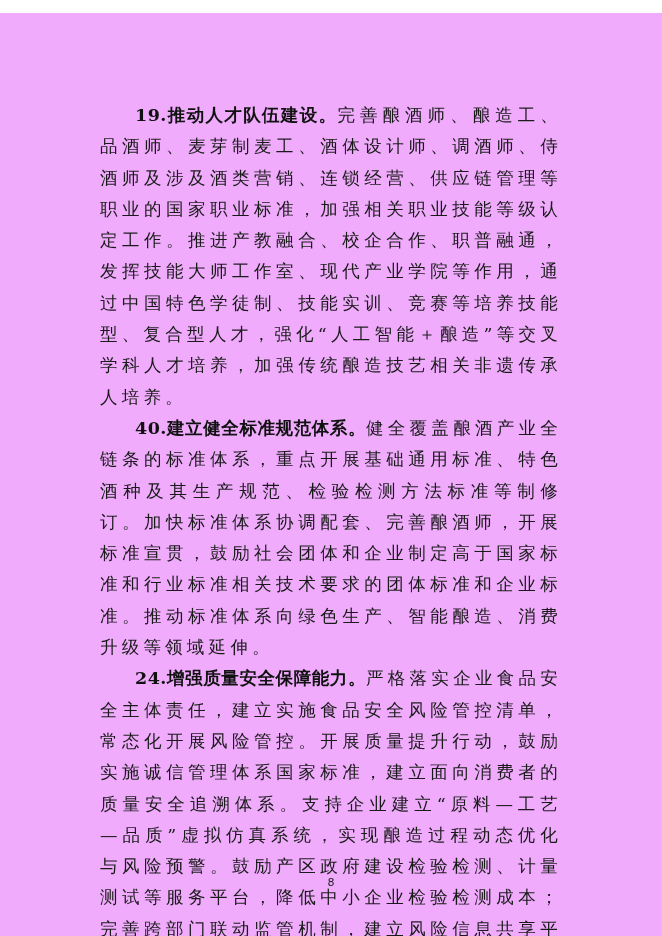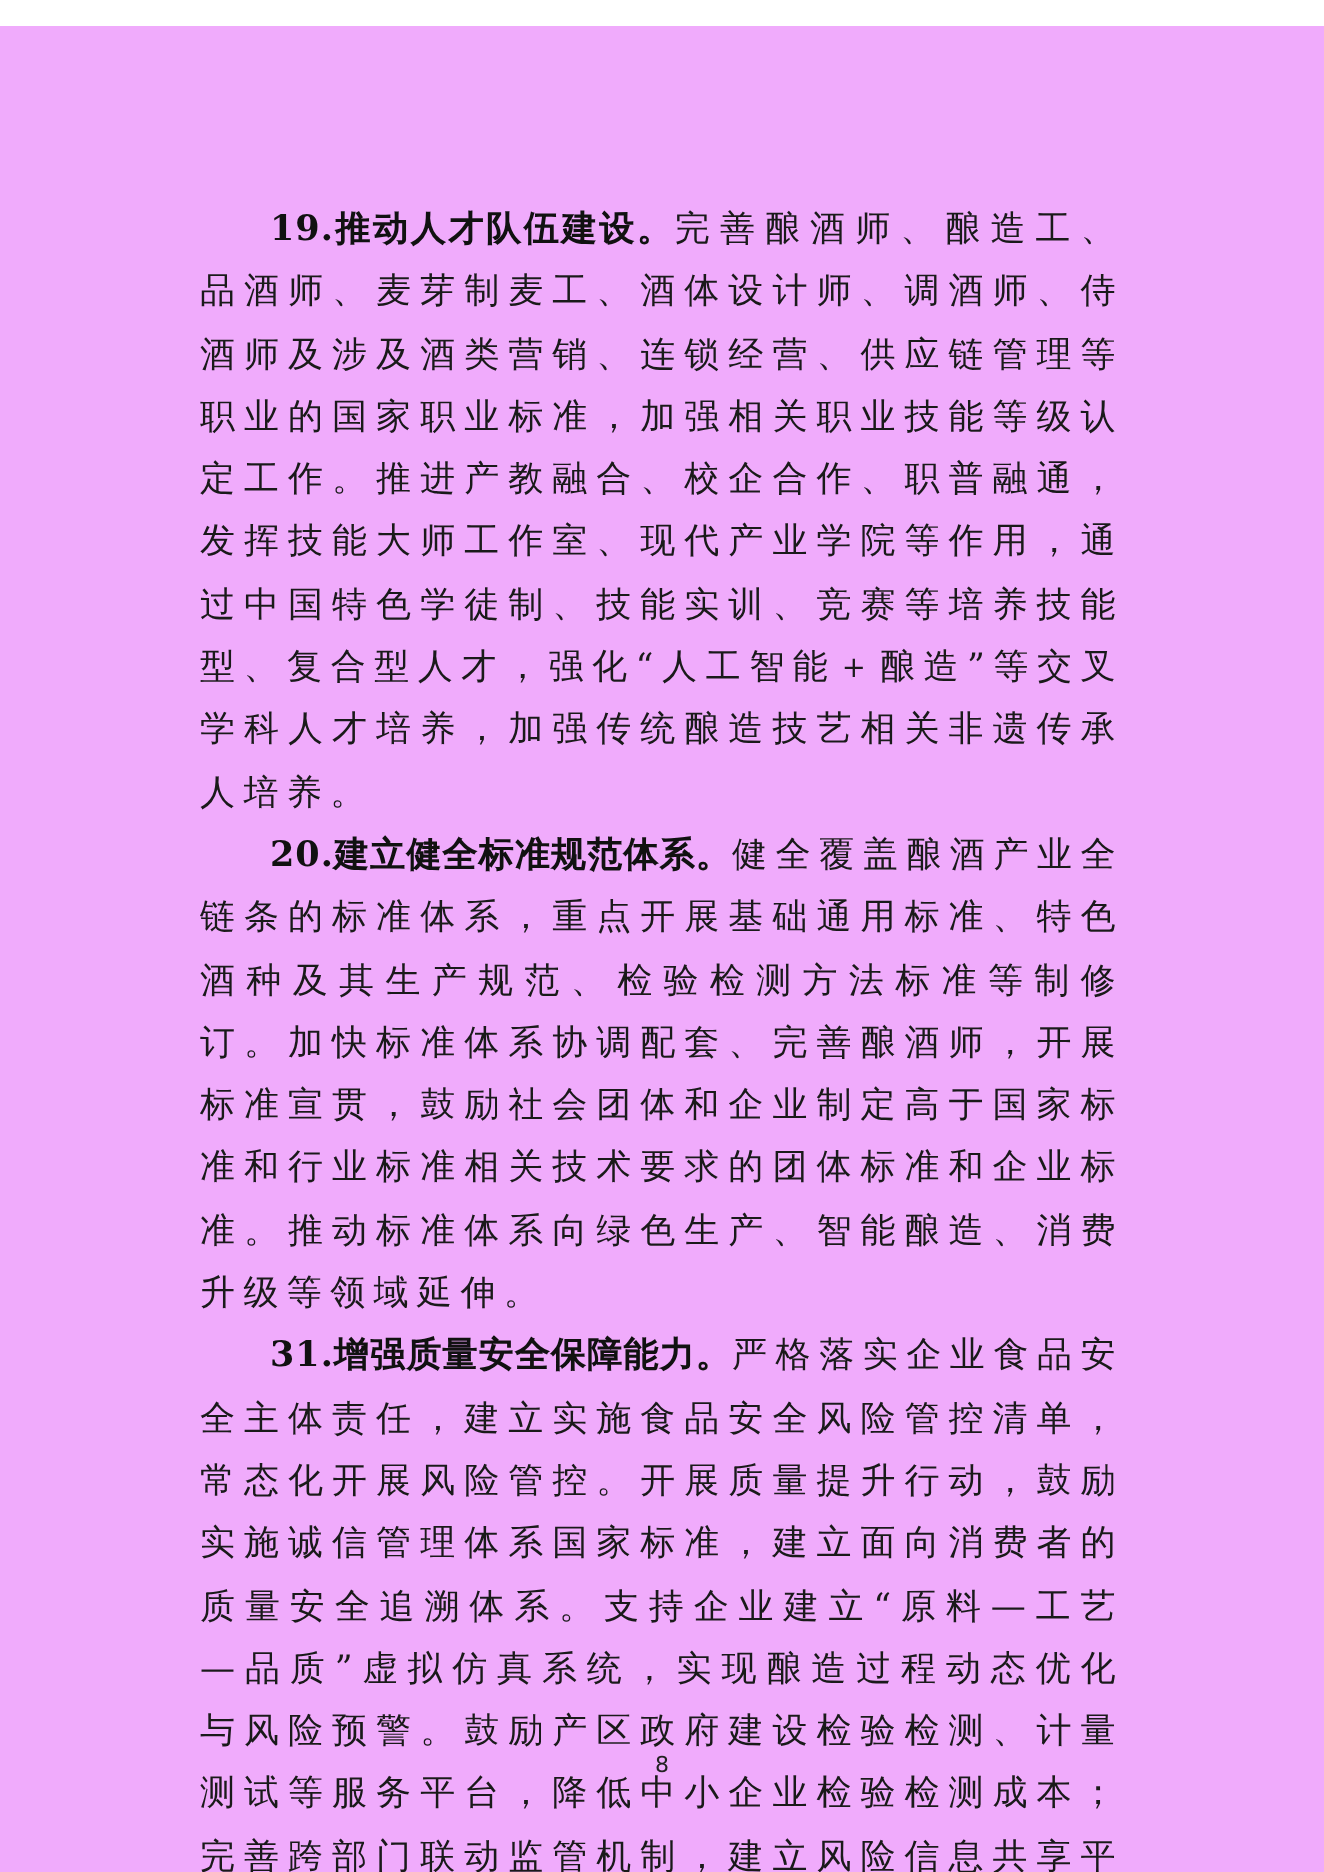--- a/index.html
+++ b/index.html
@@ -22,17 +22,17 @@
       text-align: center; font-family: "DejaVu Sans", "Liberation Sans", sans-serif;
       font-size: 11px; color: #222;
     }
   </style>
 </head>
 <body>
 
 <div class="page">
   <div class="content">
     <p class="para"><span class="head">19.推动人才队伍建设。</span><span>完善酿酒师、酿造工、品酒师、麦芽制麦工、酒体设计师、调酒师、侍酒师及涉及酒类营销、连锁经营、供应链管理等职业的国家职业标准，加强相关职业技能等级认定工作。推进产教融合、校企合作、职普融通，发挥技能大师工作室、现代产业学院等作用，通过中国特色学徒制、技能实训、竞赛等培养技能型、复合型人才，强化“人工智能＋酿造”等交叉学科人才培养，加强传统酿造技艺相关非遗传承人培养。</span></p>
-    <p class="para"><span class="head">20.建立健全标准规范体系。</span><span>健全覆盖酿酒产业全链条的标准体系，重点开展基础通用标准、特色酒种及其生产规范、检验检测方法标准等制修订。加快标准体系协调配套、完善酿酒师，开展标准宣贯，鼓励社会团体和企业制定高于国家标准和行业标准相关技术要求的团体标准和企业标准。推动标准体系向绿色生产、智能酿造、消费升级等领域延伸。</span></p>
-    <p class="para"><span class="head">31.增强质量安全保障能力。</span><span>严格落实企业食品安全主体责任，建立实施食品安全风险管控清单，常态化开展风险管控。开展质量提升行动，鼓励实施诚信管理体系国家标准，建立面向消费者的质量安全追溯体系。支持企业建立“原料—工艺—品质”虚拟仿真系统，实现酿造过程动态优化与风险预警。鼓励产区政府建设检验检测、计量测试等服务平台，降低中小企业检验检测成本；完善跨部门联动监管机制，建立风险信息共享平台，推动文创酒、进口酒等市场交易规范化，依法依规开展对制假售假、虚假宣传等行为的惩处。</span></p>
+    <p class="para"><span class="head">40.建立健全标准规范体系。</span><span>健全覆盖酿酒产业全链条的标准体系，重点开展基础通用标准、特色酒种及其生产规范、检验检测方法标准等制修订。加快标准体系协调配套、完善酿酒师，开展标准宣贯，鼓励社会团体和企业制定高于国家标准和行业标准相关技术要求的团体标准和企业标准。推动标准体系向绿色生产、智能酿造、消费升级等领域延伸。</span></p>
+    <p class="para"><span class="head">24.增强质量安全保障能力。</span><span>严格落实企业食品安全主体责任，建立实施食品安全风险管控清单，常态化开展风险管控。开展质量提升行动，鼓励实施诚信管理体系国家标准，建立面向消费者的质量安全追溯体系。支持企业建立“原料—工艺—品质”虚拟仿真系统，实现酿造过程动态优化与风险预警。鼓励产区政府建设检验检测、计量测试等服务平台，降低中小企业检验检测成本；完善跨部门联动监管机制，建立风险信息共享平台，推动文创酒、进口酒等市场交易规范化，依法依规开展对制假售假、虚假宣传等行为的惩处。</span></p>
   </div>
   <div class="page-number">8</div>
 </div>
 
 </body></html>

